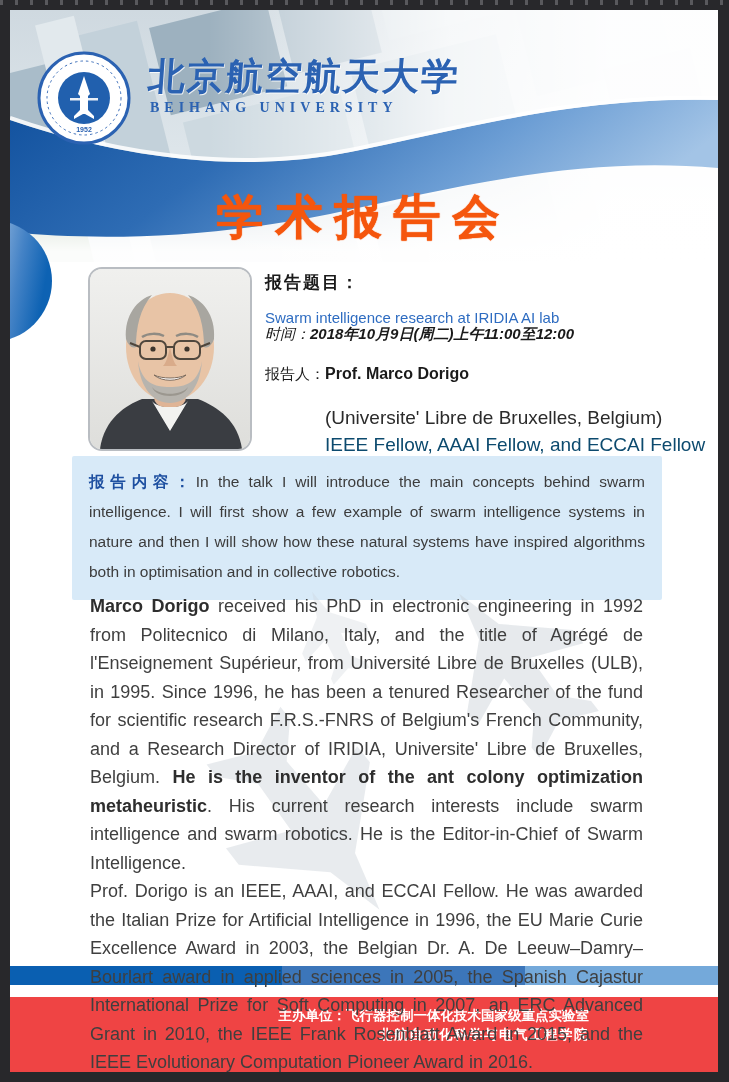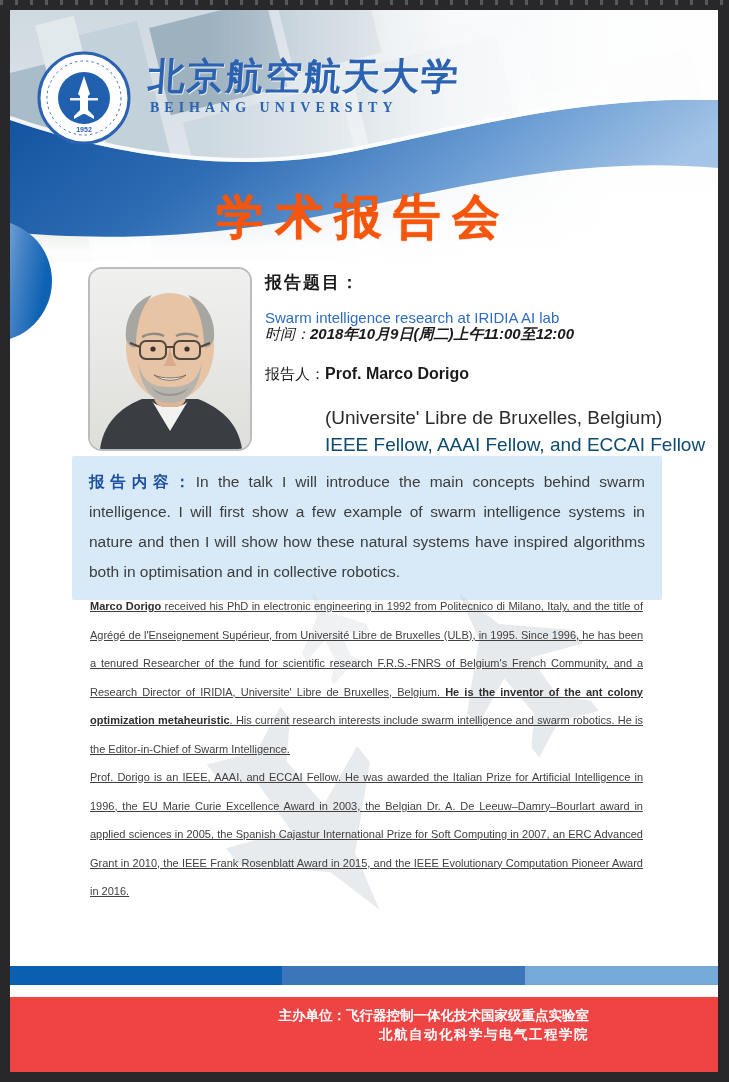--- a/index.html
+++ b/index.html
@@ -71,21 +71,21 @@
   
   .abstract{
     position:absolute;left:62px;top:446px;width:556px;
     background:#d8eaf8;border-radius:2px;padding:11px 17px 13px 17px;
     font-size:15.5px;line-height:30px;color:#3c3c3c;text-align:justify;
   }
   .abstract .abs-label{color:#1d4fa0;font-weight:bold;letter-spacing:1px;}
   
   .bio{
     position:absolute;left:80px;top:582px;width:553px;
-    font-size:11px;line-height:28.5px;color:#3f3f3f;text-align:justify;z-index:2;text-decoration:underline;
+    font-size:18px;line-height:28.5px;color:#3f3f3f;text-align:justify;z-index:2;
   }
   .bio b{color:#2e2e2e;}
   
   .jets{position:absolute;left:0;top:0;width:708px;height:1062px;z-index:1;pointer-events:none;}
   
   .tri-bar{position:absolute;left:0;top:956px;width:708px;height:19px;display:flex;}
   .tri-bar .s1{width:272px;background:#0a5fb1;}
   .tri-bar .s2{width:243px;background:#3c76ba;}
   .tri-bar .s3{width:193px;background:#74a9da;}
   .footer{

